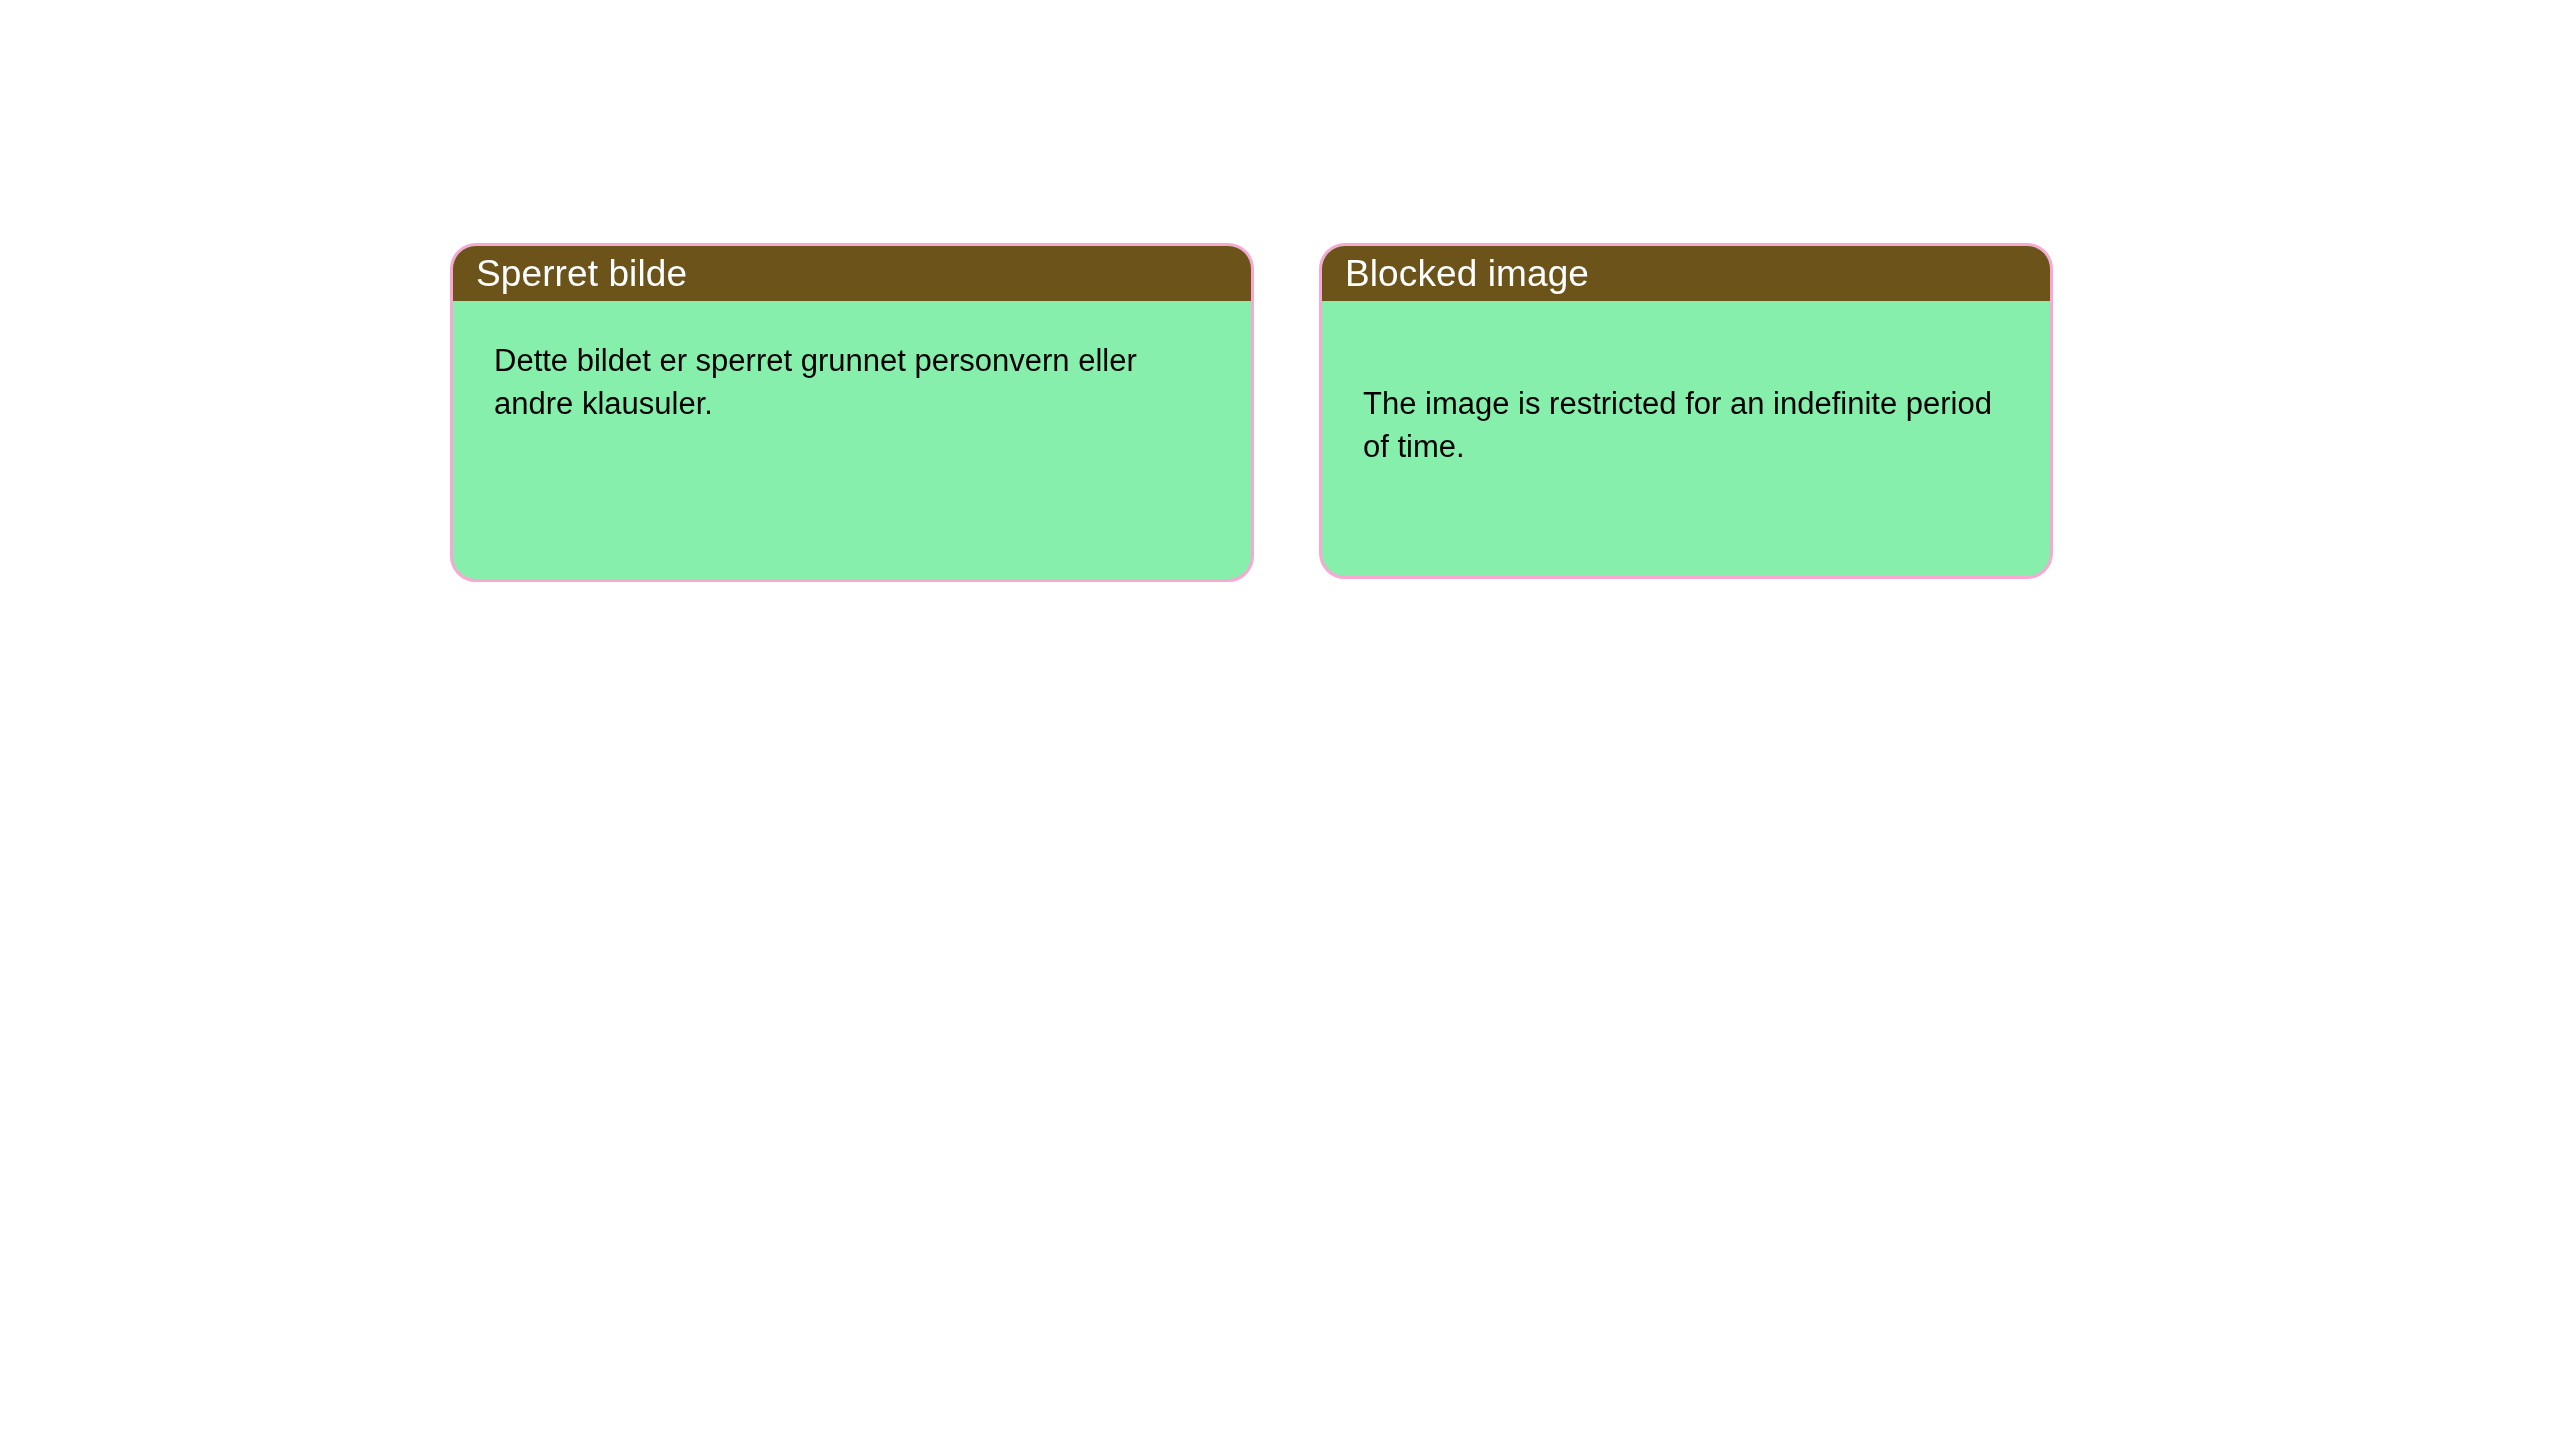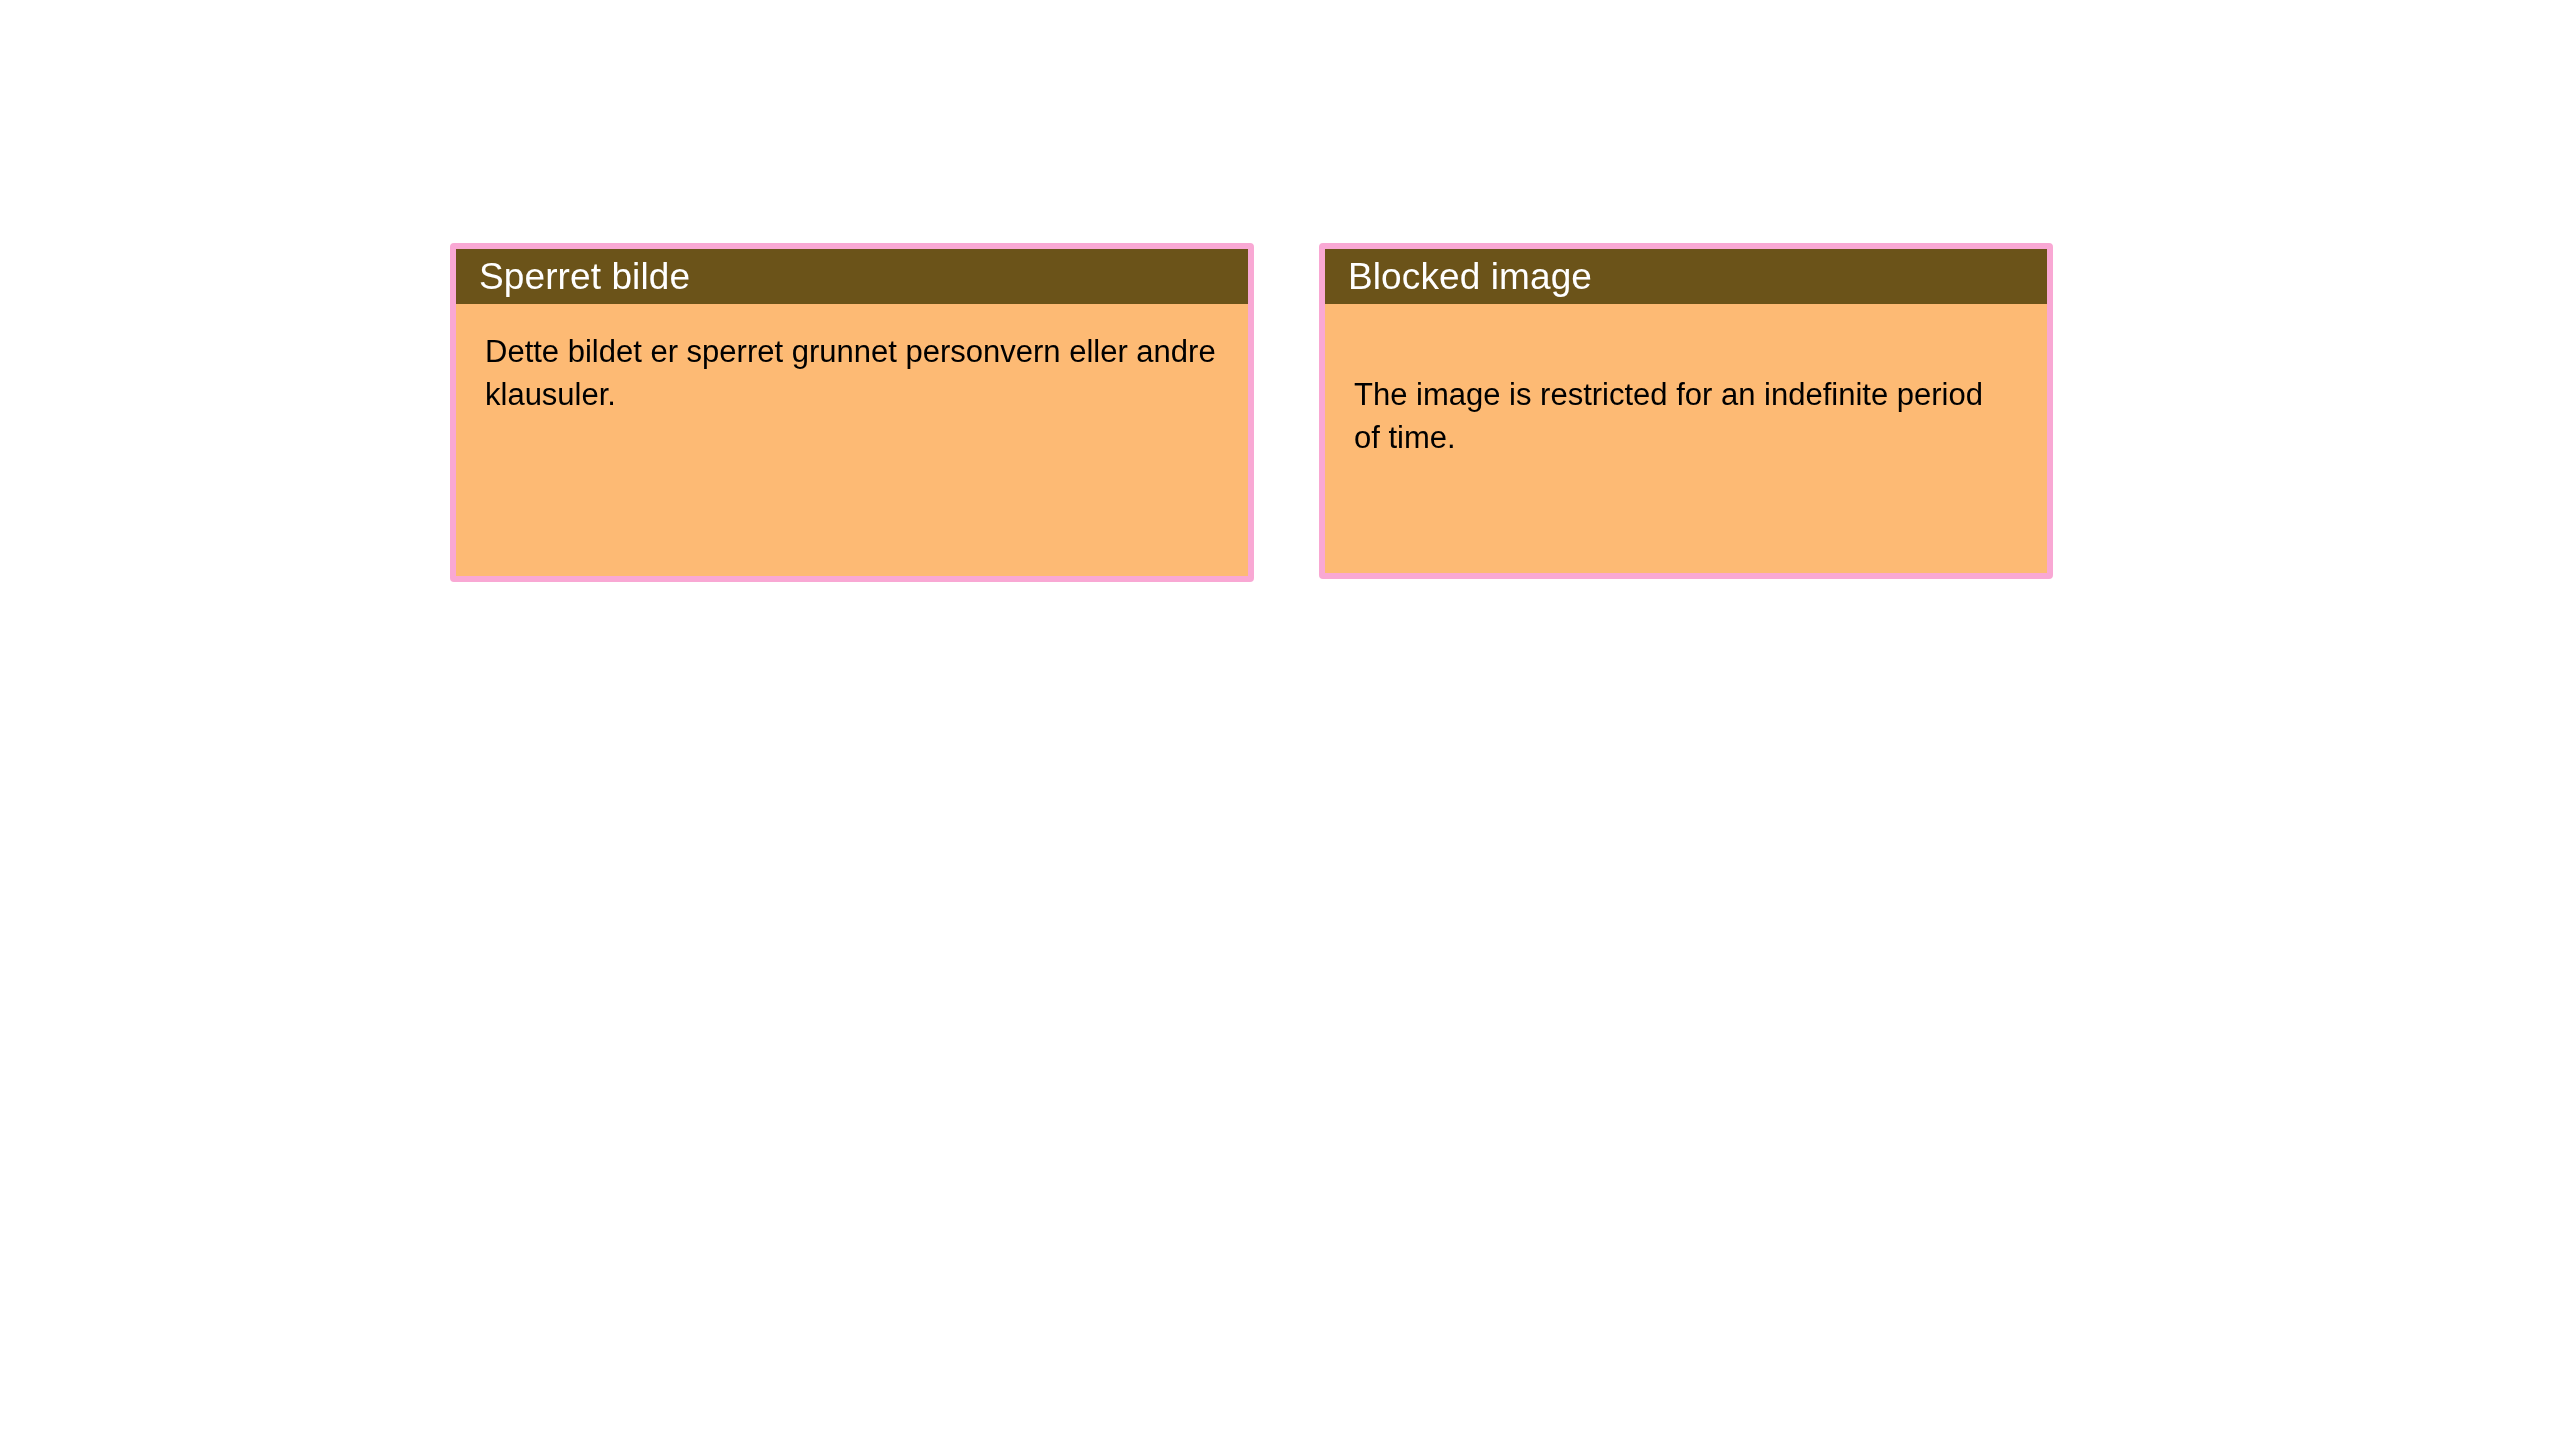--- a/index.html
+++ b/index.html
@@ -18,23 +18,23 @@
   #cards-area {
     position: absolute;
     left: 450px;
     top: 243px;
     display: flex;
     align-items: flex-start;
     gap: 65px;
   }
 
   .notice-card {
-    background: #fdba74;
-    border: 6px solid #f9a8d4;
-    border-radius: 4px;
+    background: #86efac;
+    border: 3px solid #f9a8d4;
+    border-radius: 26px;
     box-sizing: border-box;
     overflow: hidden;
   }
 
   .notice-card.card-1 { width: 804px; height: 339px; }
   .notice-card.card-2 { width: 734px; height: 336px; }
 
   .card-header {
     background: #6B5319;
     height: 55px;
@@ -55,21 +55,21 @@
 
   .card-body {
     padding: 22px 26px 0 25px;
     box-sizing: border-box;
   }
 
   .card-paragraph {
     color: #000000;
     font-size: 31px;
     line-height: 43px;
-    margin: 4px;
+    margin: 16px;
     white-space: pre-wrap;
   }
 
   .paragraph-gap {
     height: 43px;
   }
 </style>
 </head>
 <body>
 

